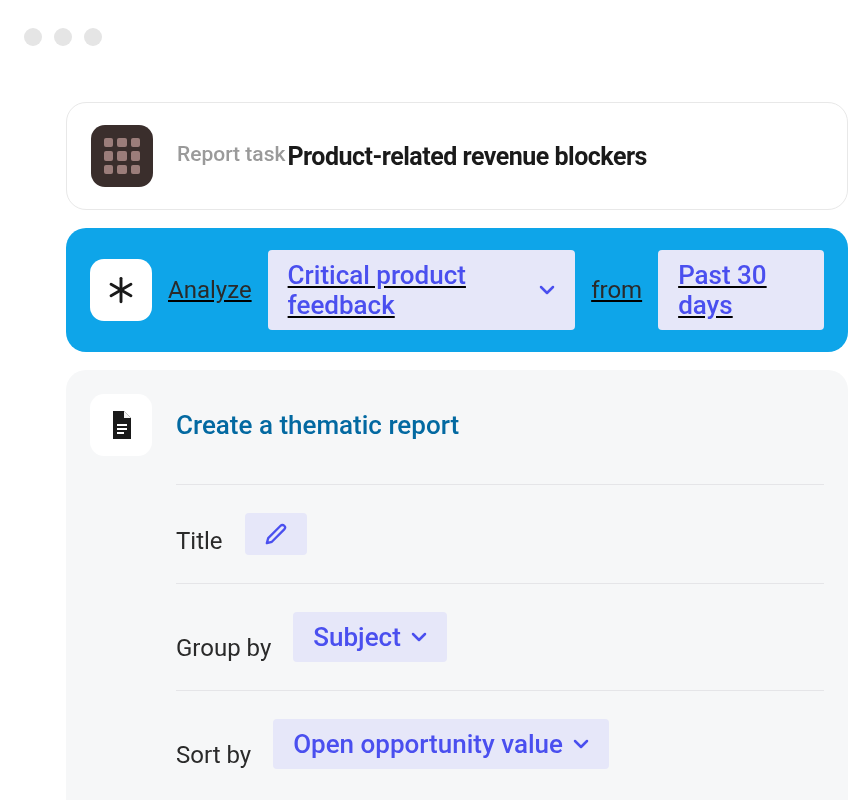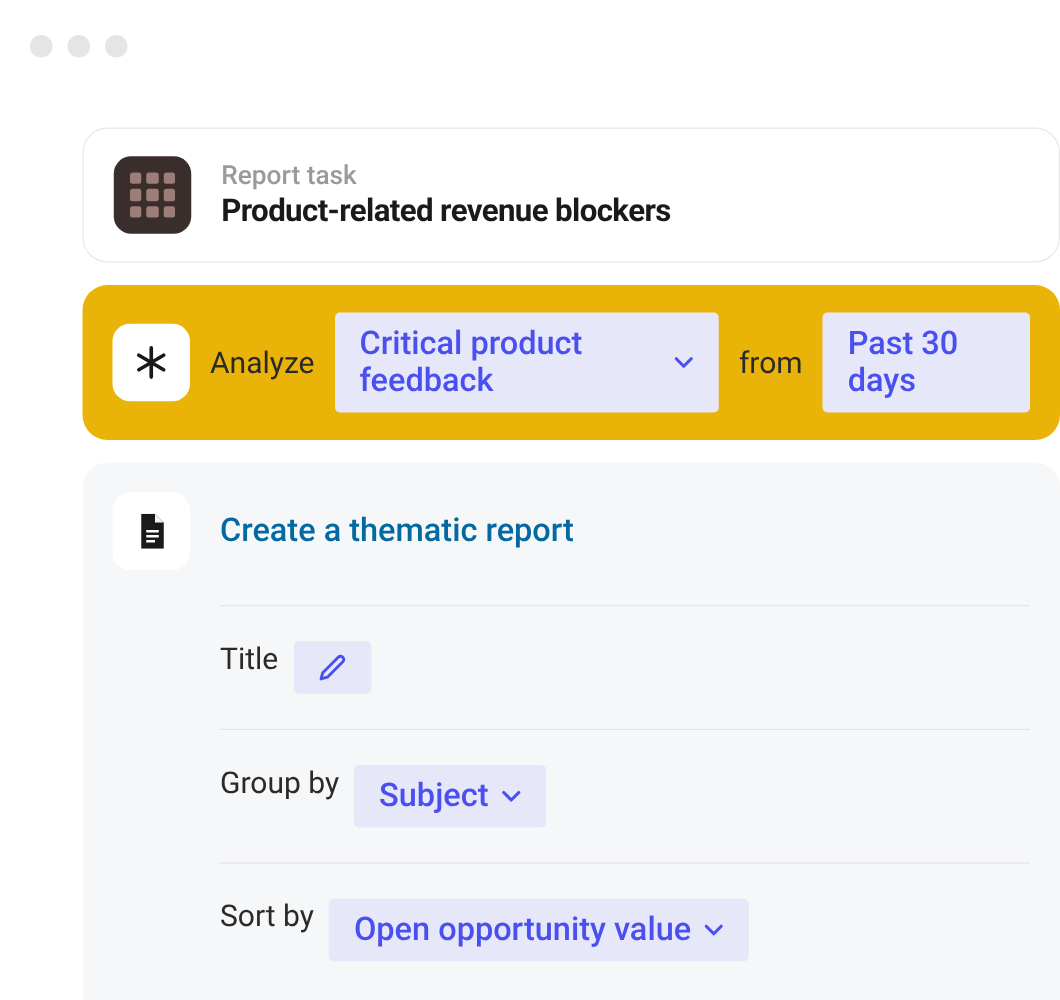--- a/index.html
+++ b/index.html
@@ -67,40 +67,41 @@
       height: 36px;
     }
     
     .waffle-dot {
       background: #9b7d7a;
       border-radius: 2px;
     }
     
     .header-text {
       display: flex;
-      flex-direction: column;
+      flex-direction: row;
       gap: 2px;
     }
     
     .subtitle {
       font-size: 21px;
       color: #9a9a9a;
       font-weight: 500;
     }
     
     .title {
       font-size: 25px;
       font-weight: 700;
       color: #1a1a1a;
       letter-spacing: -0.5px;
     }
     
     .section-card {
-      background: #eab308;
+      background: #0ea5e9;
       padding: 22px 24px;
+      text-decoration: underline;
     }
     
     .analyze-row {
       display: flex;
       align-items: center;
       gap: 16px;
     }
     
     .icon-box {
       width: 62px;
@@ -171,22 +172,22 @@
     }
     
     .divider {
       height: 1px;
       background: #e5e5e8;
       margin-bottom: 28px;
     }
     
     .field-row {
       display: flex;
-      align-items: flex-start;
-      gap: 12px;
+      align-items: flex-end;
+      gap: 22px;
       margin-bottom: 28px;
     }
     
     .field-label {
       font-size: 24px;
       color: #2a2a2a;
       font-weight: 400;
     }
     
     .pencil-icon {

